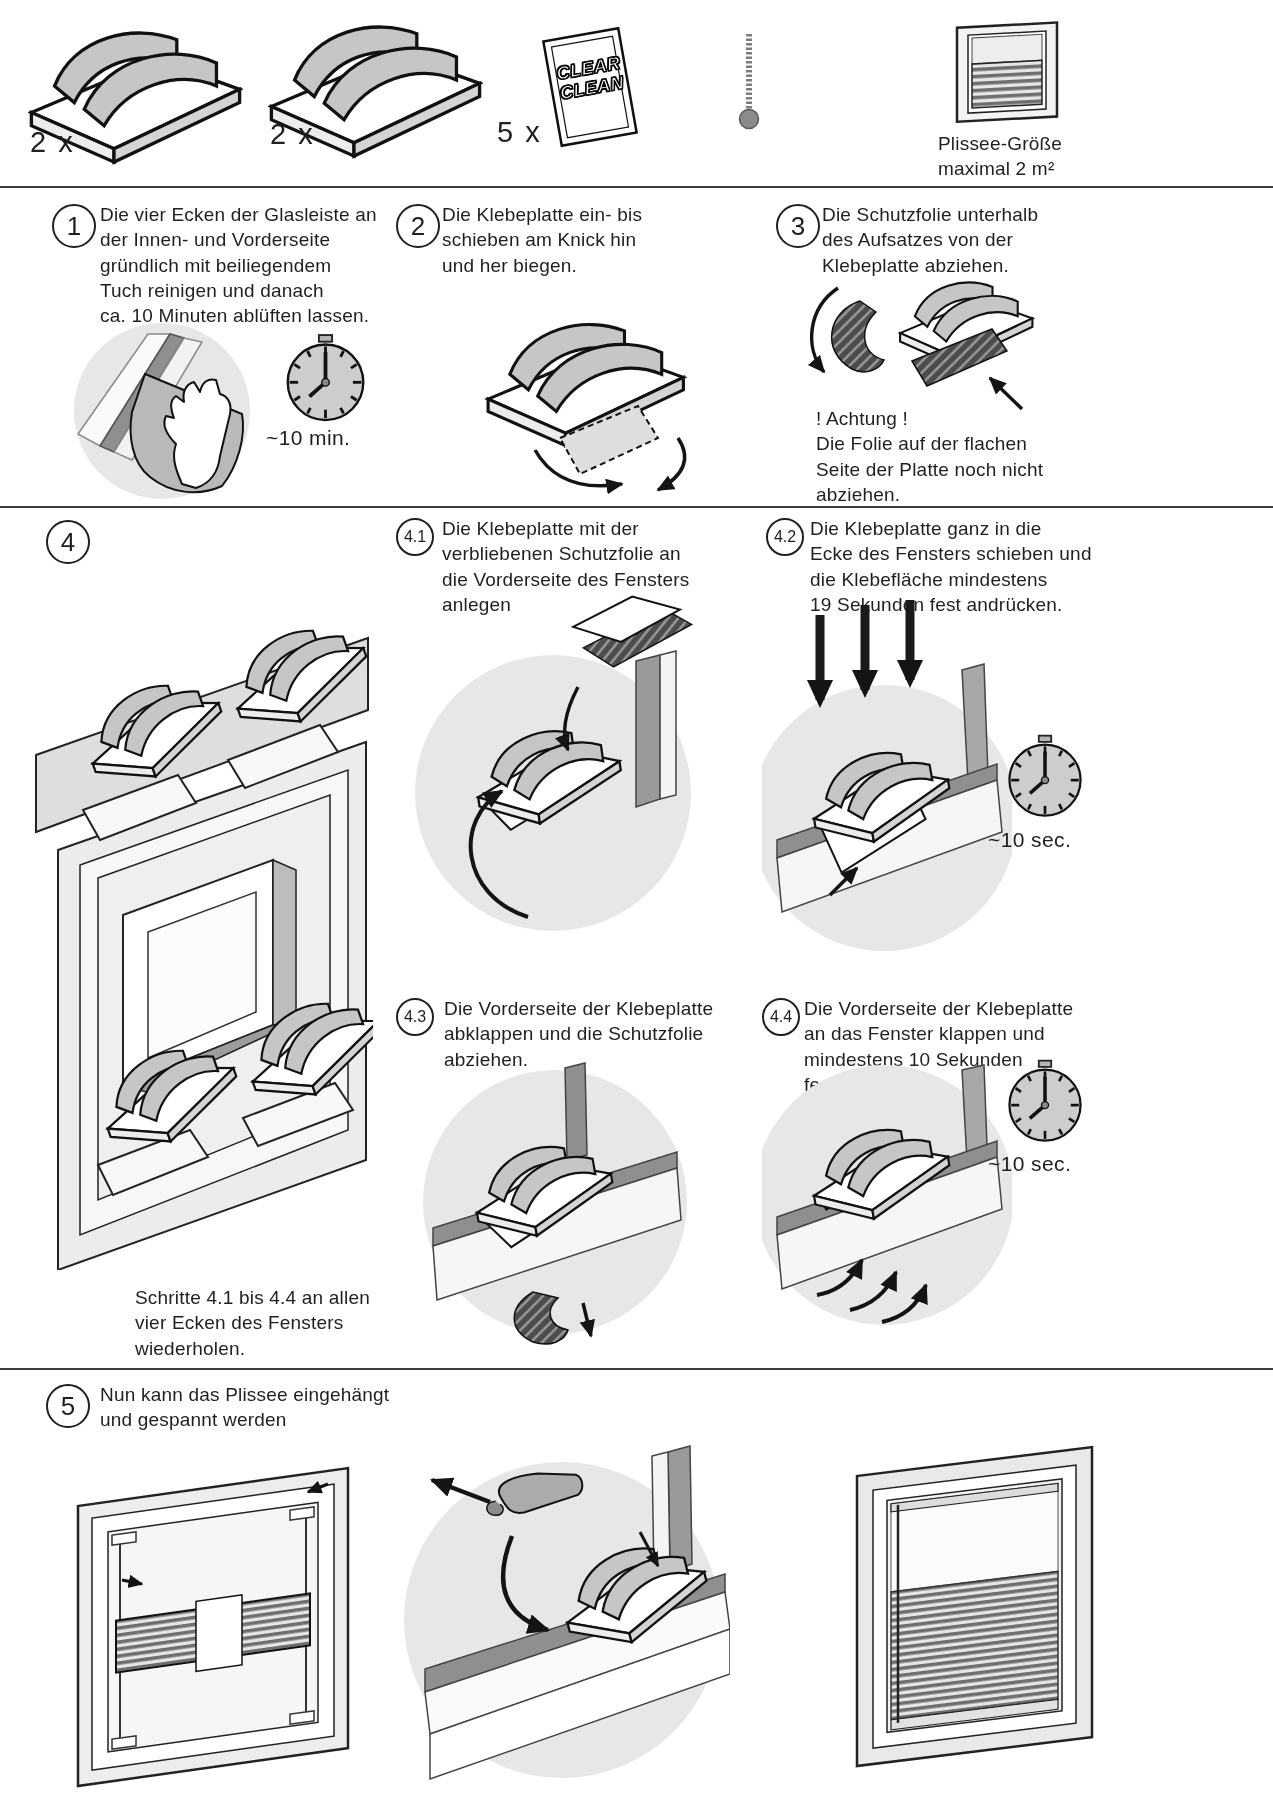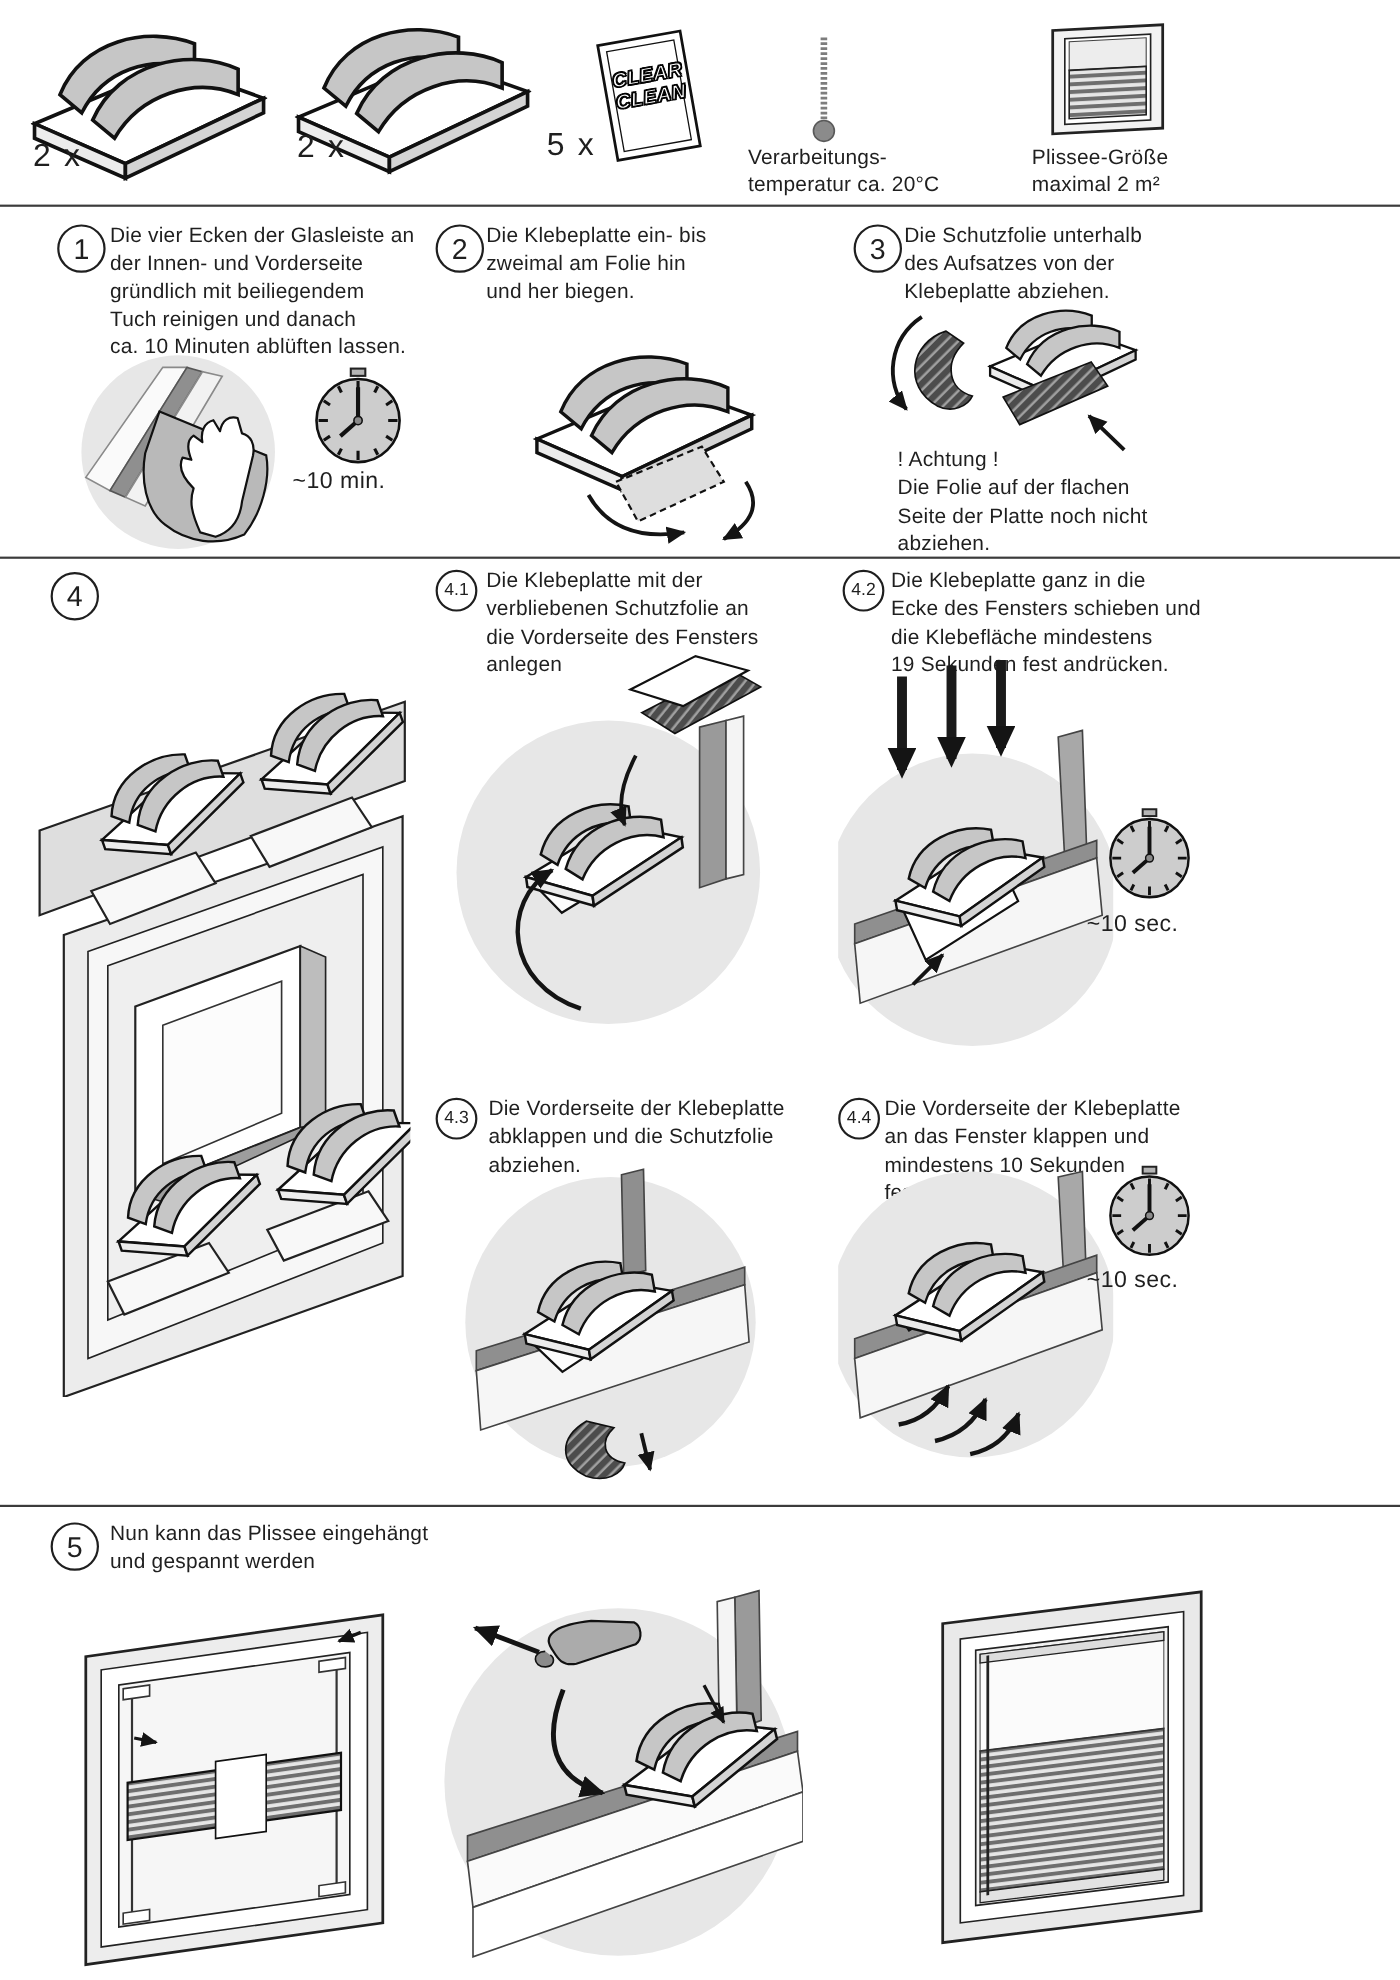--- a/index.html
+++ b/index.html
@@ -94,22 +94,20 @@
       </g>
     </svg>
     <div class="abs cloth-label ml" style="left:558px;top:58px">CLEAR
 CLEAN</div>
     <div class="abs qty" style="left:497px;top:116px">5 x</div>
 
     <svg class="abs" style="left:737px;top:28px" width="24" height="102" viewBox="0 0 24 102">
       <line x1="12" y1="6" x2="12" y2="82" stroke="#7d7d7d" stroke-width="6" stroke-dasharray="2.5,2"></line>
       <circle cx="12" cy="91" r="9.5" fill="#8b8b8b" stroke="#5a5a5a" stroke-width="1.5"></circle>
     </svg>
-    <div class="abs step-text ml" style="left:680px;top:131px;width:215px">Verarbeitungs-
-temperatur ca. 20°C</div>
 
     <svg class="abs" style="left:952px;top:20px" width="112" height="108" viewBox="0 0 112 108">
       <g transform="skewY(-3)">
         <rect x="5" y="8" width="100" height="94" fill="#f3f3f3" stroke="#222" stroke-width="2.5"></rect>
         <rect x="16" y="16" width="78" height="78" fill="#fff" stroke="#222" stroke-width="1.5"></rect>
         <rect x="20" y="19" width="70" height="26" fill="#ededed" stroke="#444" stroke-width="1"></rect>
         <rect x="20" y="45" width="70" height="44" fill="url(#pleat)" stroke="#222" stroke-width="1.5"></rect>
       </g>
     </svg>
     <div class="abs step-text ml" style="left:938px;top:131px;width:200px">Plissee-Größe
@@ -135,21 +133,21 @@
              L114,86 C112,76 116,68 124,66 L130,76 C132,66 138,62 146,64 L150,78 C158,80 162,88 160,98
              L150,140 C148,158 138,168 126,172 Z" fill="#fff" stroke="#111" stroke-width="2" stroke-linejoin="round"></path>
   </svg>
   <svg class="abs" style="left:283px;top:333px" width="85" height="92" viewBox="0 0 90 97">
       <use href="#clock-def"></use>
     </svg>
   <div class="abs time-label" style="left:266px;top:426px">~10 min.</div>
 
   <div class="circle-num cn-lg" style="left:396px;top:204px">2</div>
   <div class="abs step-text ml" style="left:442px;top:202px;width:300px">Die Klebeplatte ein- bis
-zweimal am Folie hin
+schieben am Knick hin
 und her biegen.</div>
 
   <svg class="abs" style="left:440px;top:298px" width="280" height="205" viewBox="0 0 280 205">
     <use href="#clip-def" transform="translate(45,5) scale(1.55)"></use>
     <polygon points="120,140 198,108 218,140 140,176" fill="#dedede" stroke="#111" stroke-width="2" stroke-dasharray="6,4"></polygon>
     <path d="M95,152 Q120,196 182,186" fill="none" stroke="#141414" stroke-width="3.5" marker-end="url(#ah)"></path>
     <path d="M238,140 Q258,170 218,192" fill="none" stroke="#141414" stroke-width="3.5" marker-end="url(#ah)"></path>
   </svg>
 
   <div class="circle-num cn-lg" style="left:776px;top:204px">3</div>
@@ -184,20 +182,23 @@
     <polygon points="120,362 228,322 228,442 120,488" fill="#fcfcfc" stroke="#333" stroke-width="1.5"></polygon>
     <polygon points="55,240 150,205 168,233 72,270" fill="#f8f8f8" stroke="#222" stroke-width="2"></polygon>
     <use href="#clip-def" transform="translate(40,130) rotate(-19.4) scale(1.1)"></use>
     <polygon points="200,190 292,155 310,182 217,218" fill="#f8f8f8" stroke="#222" stroke-width="2"></polygon>
     <use href="#clip-def" transform="translate(185,75) rotate(-19.4) scale(1.1)"></use>
     <polygon points="70,595 162,560 180,587 85,625" fill="#f8f8f8" stroke="#222" stroke-width="2"></polygon>
     <use href="#clip-def" transform="translate(55,495) rotate(-19.4) scale(1.1)"></use>
     <polygon points="215,548 307,513 325,540 230,576" fill="#f8f8f8" stroke="#222" stroke-width="2"></polygon>
     <use href="#clip-def" transform="translate(200,448) rotate(-19.4) scale(1.1)"></use>
   </svg>
+  <div class="abs note ml" style="left:135px;top:1285px;width:300px">Schritte 4.1 bis 4.4 an allen
+vier Ecken des Fensters
+wiederholen.</div>
 
   <div class="circle-num cn-sm" style="left:396px;top:518px">4.1</div>
   <div class="abs step-text ml" style="left:442px;top:516px;width:310px">Die Klebeplatte mit der
 verbliebenen Schutzfolie an
 die Vorderseite des Fensters
 anlegen</div>
 
   <svg class="abs" style="left:408px;top:595px" width="300" height="340" viewBox="0 0 300 340">
     <circle cx="145" cy="198" r="138" fill="#e7e7e7"></circle>
     <polygon points="228,66 252,60 252,204 228,212" fill="#9a9a9a" stroke="#444" stroke-width="1.5"></polygon>

